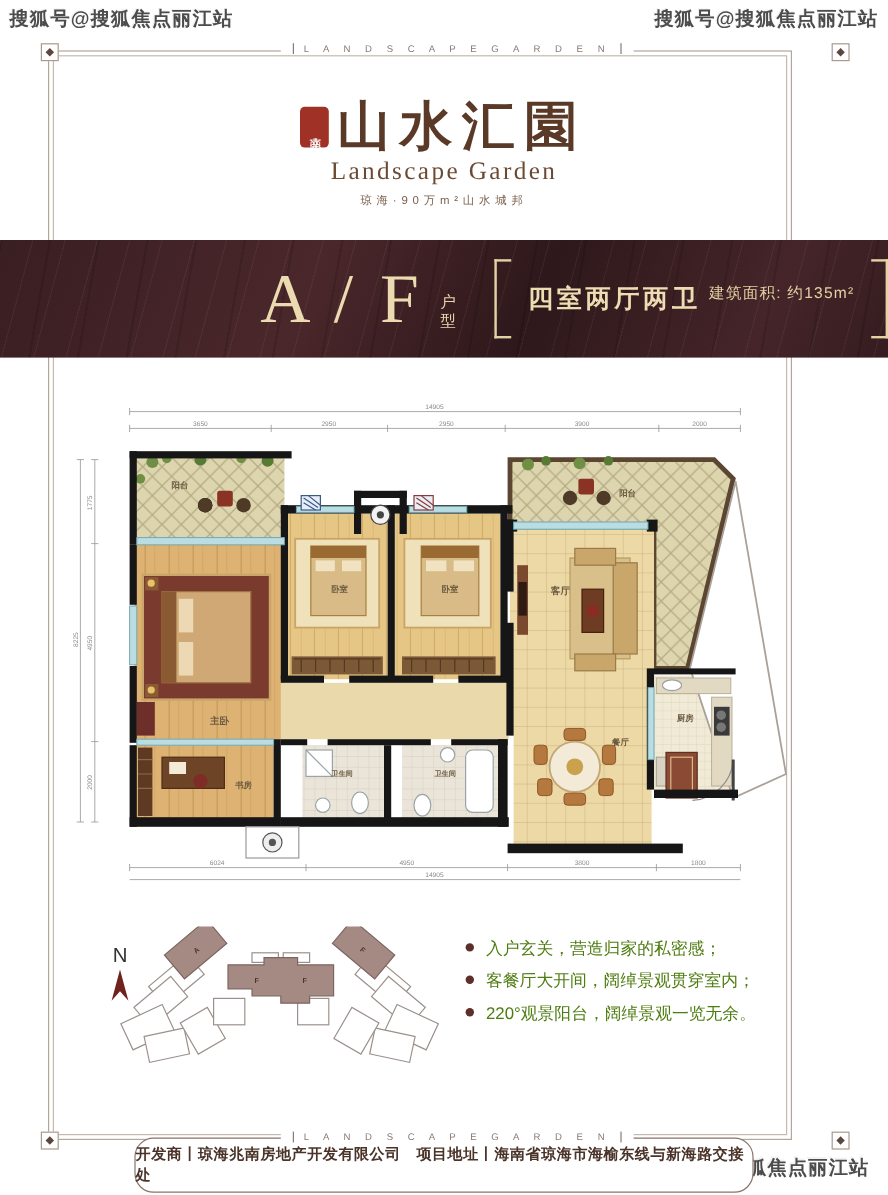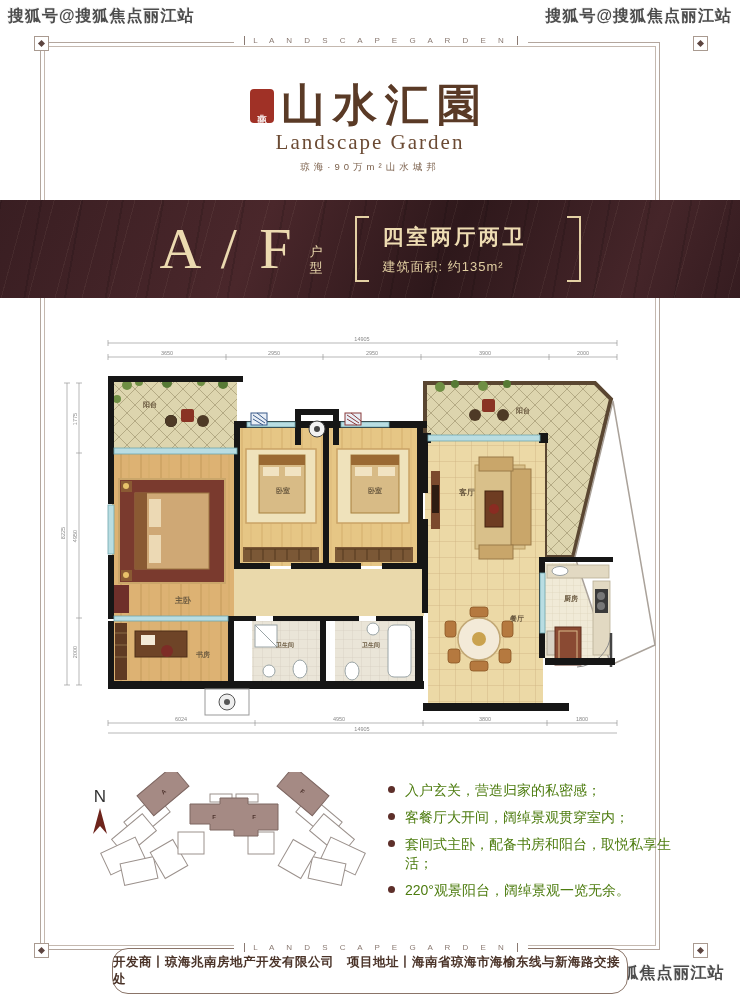--- a/index.html
+++ b/index.html
@@ -29,28 +29,28 @@
         font-size:44px;letter-spacing:8px;color:#5a3a26;line-height:1.0;text-align:right;}
   .brand-en{font-family:"Liberation Serif","DejaVu Serif",serif;font-size:21px;
         color:#6b4a33;letter-spacing:2px;margin-top:2px;}
   .tagline{font-size:9.5px;color:#7a5f4a;letter-spacing:4px;margin-top:6px;}
   
   .banner{left:0;top:200px;width:740px;height:98px;color:#e9d7ac;
      background:linear-gradient(115deg,#391e22 0%,#4a272b 35%,#2e181b 60%,#452529 85%,#351c20 100%);}
   .banner:before{content:"";position:absolute;inset:0;
      background:repeating-linear-gradient(105deg,rgba(255,230,200,.05) 0 1px,transparent 1px 26px),
                 repeating-linear-gradient(100deg,rgba(0,0,0,.12) 0 2px,transparent 2px 40px);}
-  .banner-in{position:absolute;inset:0;display:flex;align-items:center;justify-content:center;gap:14px;}
+  .banner-in{position:absolute;inset:0;display:flex;align-items:center;justify-content:flex-end;gap:14px;}
   .unit{font-family:"Liberation Serif","DejaVu Serif",serif;font-size:58px;letter-spacing:4px;
         color:#ecdab0;line-height:1;}
   .unit-type{font-size:13px;line-height:1.25;color:#e9d7ac;margin-top:22px;}
   .brk{width:12px;height:62px;}
   .brk.l{border-left:2px solid #e4d1a4;border-top:2px solid #e4d1a4;border-bottom:2px solid #e4d1a4;margin-left:18px;}
   .brk.r{border-right:2px solid #e4d1a4;border-top:2px solid #e4d1a4;border-bottom:2px solid #e4d1a4;}
-  .banner-txt{display:flex;flex-direction:column;justify-content:center;gap:7px;min-width:170px;}
+  .banner-txt{display:flex;flex-direction:row;justify-content:center;gap:7px;min-width:170px;}
   .rooms-line{font-size:21px;font-weight:700;letter-spacing:3px;color:#eedcb2;}
   .area-line{font-size:13px;color:#e2cfa2;letter-spacing:1px;}
   
   .features{left:388px;top:781px;width:292px;}
   .feat{display:flex;align-items:flex-start;gap:10px;margin-bottom:8px;}
   .dot{width:7px;height:7px;border-radius:50%;background:#5d2f2a;margin-top:5px;flex:0 0 auto;}
   .feat span{font-size:14px;color:#4d7c0f;line-height:1.35;}
   
   .devbox{left:112px;top:948px;width:514px;height:44px;border:1px solid #8a7468;border-radius:16px;
      display:flex;align-items:center;justify-content:center;background:#fff;z-index:3;}
@@ -437,24 +437,20 @@
     <div class="feat">
         <span class="dot"></span>
         <span>入户玄关，营造归家的私密感；</span>
       </div>
     <div class="feat">
         <span class="dot"></span>
         <span>客餐厅大开间，阔绰景观贯穿室内；</span>
       </div>
     <div class="feat">
         <span class="dot"></span>
-        <span>套间式主卧，配备书房和阳台，取悦私享生活；</span>
-      </div>
-    <div class="feat">
-        <span class="dot"></span>
         <span>220°观景阳台，阔绰景观一览无余。</span>
       </div>
   </div>
 
   <div class="abs devbox">
     <span>开发商丨琼海兆南房地产开发有限公司　项目地址丨海南省琼海市海榆东线与新海路交接处</span>
   </div>
 
   <div class="abs disclaimer">本宣传资料仅为邀约宣传之用，所有内容均以政府部门及正式法律文件为准，开发商保留对宣传资料修改的权利，敬请留意最新资料。</div>
 

